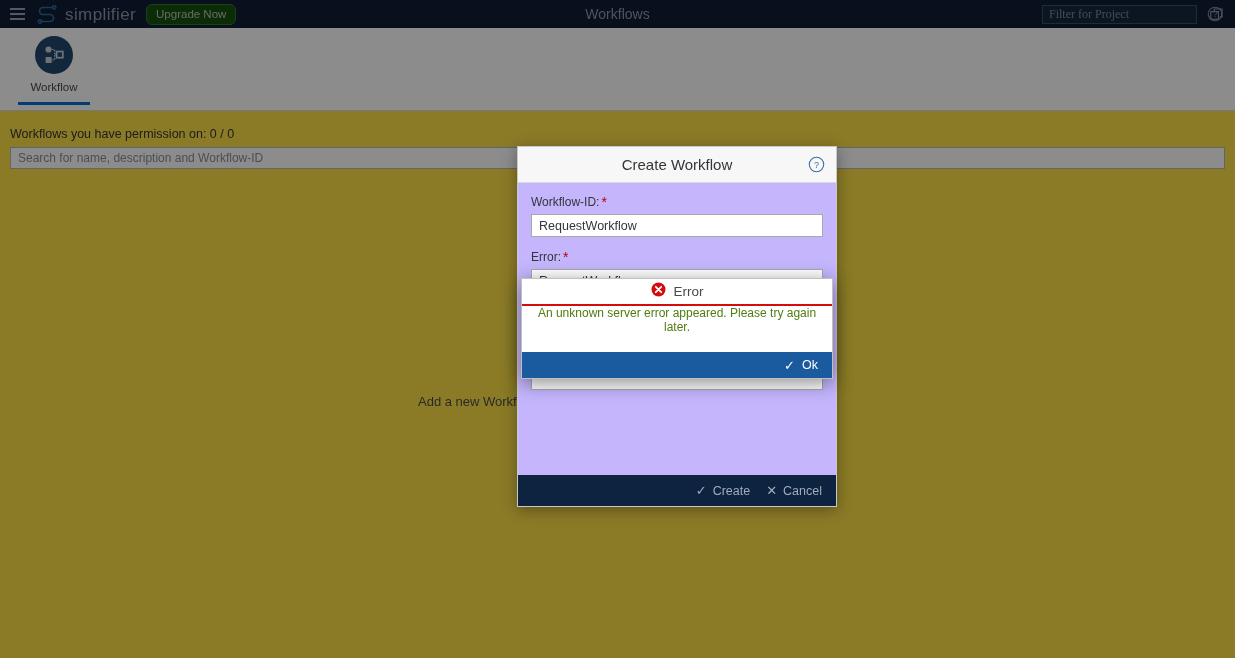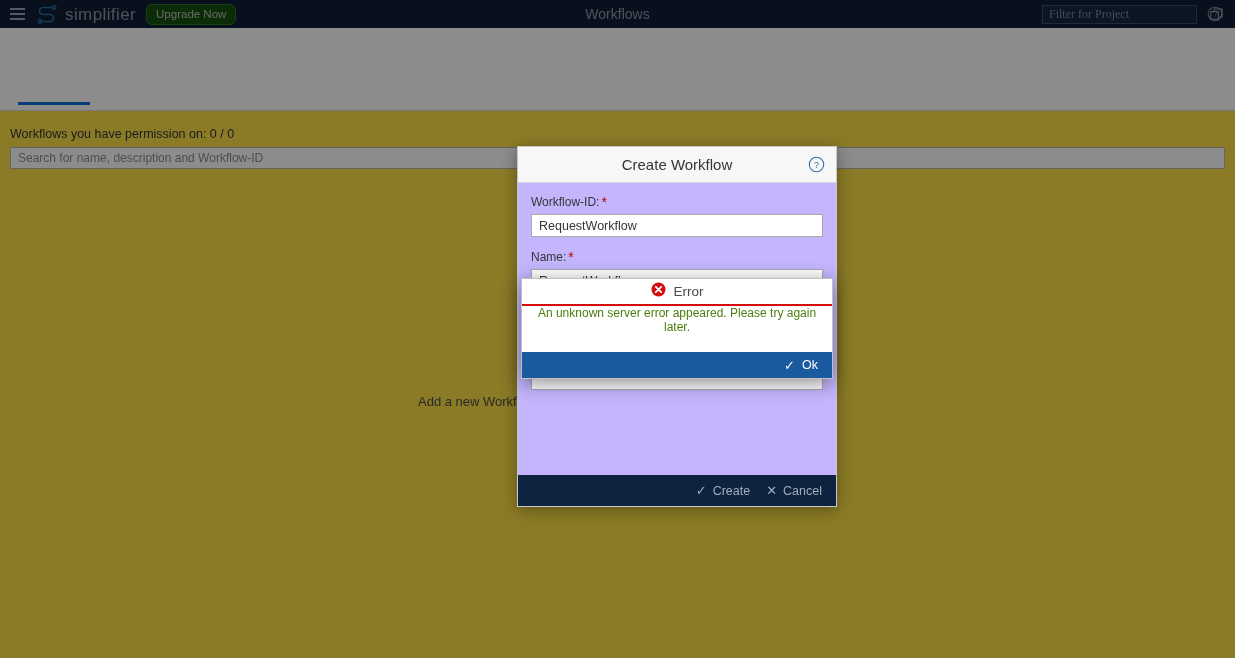--- a/index.html
+++ b/index.html
@@ -268,20 +268,32 @@
       <div class="help-shell">
         <svg width="16" height="16" viewBox="0 0 16 16">
           <circle cx="8" cy="8" r="6.8" fill="none" stroke="#7f8c9c" stroke-width="1.1"></circle>
           <text x="8" y="11.4" font-size="8.5" fill="#7f8c9c" text-anchor="middle" font-family="Liberation Sans, sans-serif">?</text>
         </svg>
       </div>
     </div>
   </div>
 
   <div class="tabstrip">
+    <div class="tab-item">
+      <div class="tab-circle">
+        <svg width="22" height="22" viewBox="0 0 22 22">
+          <circle cx="5.5" cy="5.5" r="3.1" fill="#c8d2dd"></circle>
+          <rect x="2.6" y="13" width="6" height="6" fill="#c8d2dd"></rect>
+          <rect x="13.6" y="7.5" width="6.2" height="6.2" fill="none" stroke="#c8d2dd" stroke-width="1.7"></rect>
+          <path d="M9 5.5 H11.6 V10.6 H13.2" fill="none" stroke="#c8d2dd" stroke-width="1.2" stroke-dasharray="1.6 1.3"></path>
+          <path d="M9 16 H11.6 V10.8 H13.2" fill="none" stroke="#c8d2dd" stroke-width="1.2" stroke-dasharray="1.6 1.3"></path>
+        </svg>
+      </div>
+      <div class="tab-label">Workflow</div>
+    </div>
     <div class="tab-underline"></div>
   </div>
 
   <div class="content">
     <div class="perm-line">Workflows you have permission on: 0 / 0</div>
     <div class="searchrow">
       <input class="search-input" type="text" placeholder="Search for name, description and Workflow-ID" style="">
     </div>
     <div class="empty-msg">Add a new Workflow by clicking the + button in the upper right corner.</div>
   </div>
@@ -300,21 +312,21 @@
     </div>
 
     <div class="cw-body">
       <div class="fld-label">
         <span>Workflow-ID:</span>
         <span class="req">*</span>
       </div>
       <input class="fld-input" type="text" value="RequestWorkflow" style="">
 
       <div class="fld-label">
-        <span>Name:</span>
+        <span>Error:</span>
         <span class="req">*</span>
       </div>
       <input class="fld-input" type="text" value="RequestWorkflow" style="">
 
       <textarea class="fld-area" style=""></textarea>
     </div>
 
     <div class="cw-footer">
       <button class="cw-btn">
         <span class="chk">✓</span>

